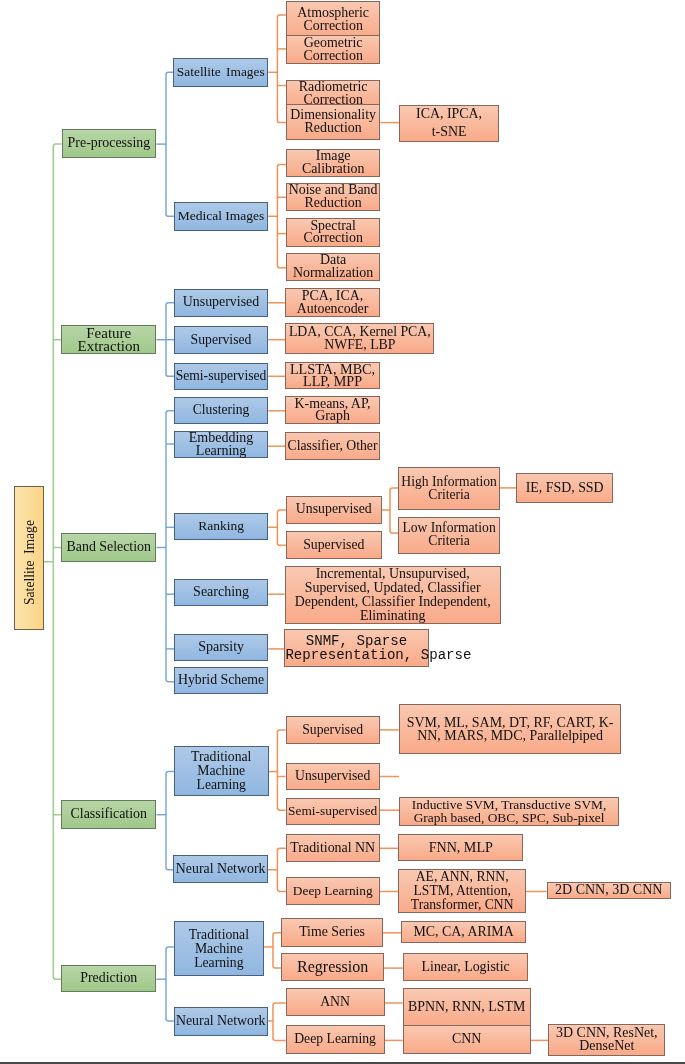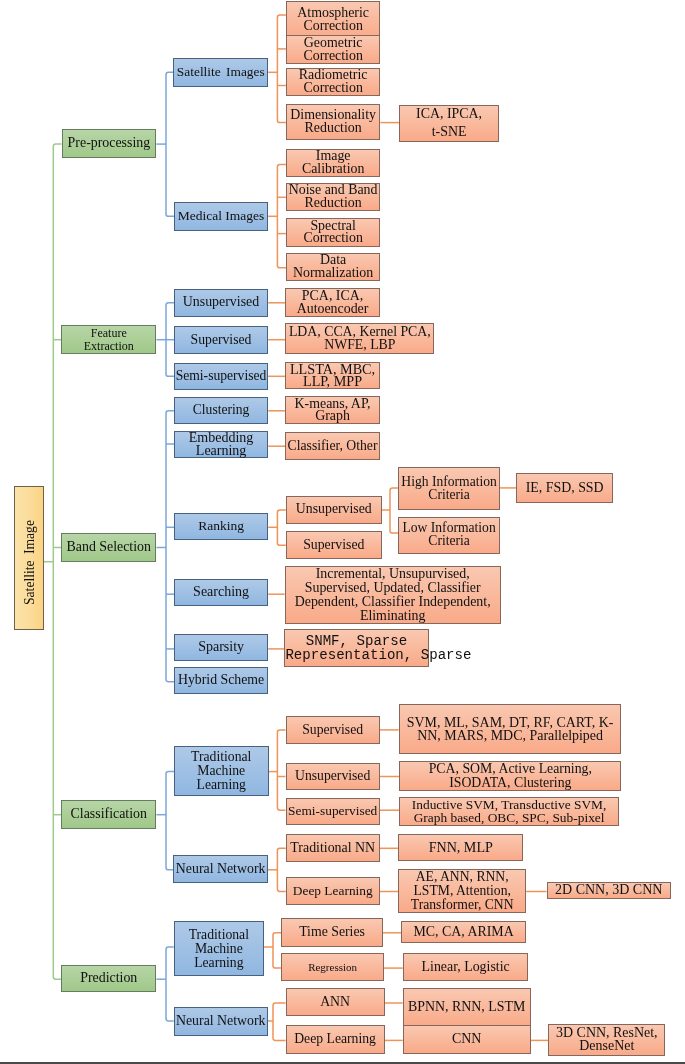--- a/index.html
+++ b/index.html
@@ -87,21 +87,21 @@
     </svg>
   <div class="node lvl1" style="left:14px;top:486px;width:29.5px;height:144px;display:block;">
       <div class="rotbox" style="width:144px;height:29.5px;top:144px;transform:rotate(-90deg) translateX(-3.5px);">
         <span class="txt" style="font-size:13.6px;line-height:13.6px;word-spacing:3px;"><span class="ln">Satellite Image</span></span>
       </div>
     </div>
   <div class="node lvl2" style="left:61.5px;top:129.2px;width:94.8px;height:28.4px;">
       <span class="txt" style="font-size:13.9px;line-height:12.8px;"><span class="ln">Pre-processing</span></span>
     </div>
   <div class="node lvl2" style="left:61.1px;top:324.8px;width:95.3px;height:29.7px;">
-      <span class="txt" style="font-size:12px;line-height:12.8px;border-radius:11px;"><span class="ln">Feature</span><br><span class="ln">Extraction</span></span>
+      <span class="txt" style="font-size:15px;line-height:12.8px;border-radius:11px;"><span class="ln">Feature</span><br><span class="ln">Extraction</span></span>
     </div>
   <div class="node lvl2" style="left:61.1px;top:532.8px;width:95.3px;height:29.3px;">
       <span class="txt" style="font-size:13.9px;line-height:12.8px;"><span class="ln">Band Selection</span></span>
     </div>
   <div class="node lvl2" style="left:61.1px;top:800.2px;width:95.3px;height:28.9px;">
       <span class="txt" style="font-size:13.9px;line-height:12.8px;"><span class="ln">Classification</span></span>
     </div>
   <div class="node lvl2" style="left:61.1px;top:965.2px;width:95.3px;height:27.3px;">
       <span class="txt" style="font-size:13.9px;line-height:12.8px;"><span class="ln">Prediction</span></span>
     </div>
@@ -149,21 +149,21 @@
     </div>
   <div class="node lvl3" style="left:173.8px;top:1007.2px;width:93.9px;height:28.8px;">
       <span class="txt" style="font-size:13.85px;line-height:12.8px;"><span class="ln">Neural Network</span></span>
     </div>
   <div class="node lvl4" style="left:285.9px;top:0.5px;width:94.5px;height:38px;">
       <span class="txt" style="font-size:13.9px;line-height:12.8px;"><span class="ln">Atmospheric</span><br><span class="ln">Correction</span></span>
     </div>
   <div class="node lvl4" style="left:285.9px;top:35.3px;width:94.5px;height:28.8px;">
       <span class="txt" style="font-size:13.9px;line-height:12.8px;"><span class="ln">Geometric</span><br><span class="ln">Correction</span></span>
     </div>
-  <div class="node lvl4" style="left:285.9px;top:68px;width:94.5px;height:28px;">
+  <div class="node lvl4" style="left:285.9px;top:80px;width:94.5px;height:28px;">
       <span class="txt" style="font-size:13.9px;line-height:12.8px;"><span class="ln">Radiometric</span><br><span class="ln">Correction</span></span>
     </div>
   <div class="node lvl4" style="left:285.9px;top:104.4px;width:94.5px;height:35.6px;">
       <span class="txt" style="font-size:13.9px;line-height:12.8px;"><span class="ln">Dimensionality</span><br><span class="ln">Reduction</span></span>
     </div>
   <div class="node lvl4" style="left:285.9px;top:149.3px;width:94.5px;height:27.9px;">
       <span class="txt" style="font-size:13.9px;line-height:12.8px;"><span class="ln">Image</span><br><span class="ln">Calibration</span></span>
     </div>
   <div class="node lvl4" style="left:285.9px;top:182.5px;width:94.5px;height:28.3px;">
       <span class="txt" style="font-size:13.9px;line-height:12.8px;"><span class="ln">Noise and Band</span><br><span class="ln">Reduction</span></span>
@@ -218,23 +218,20 @@
     </div>
   <div class="node lvl4" style="left:285.5px;top:762.9px;width:94.3px;height:27.4px;">
       <span class="txt" style="font-size:13.7px;line-height:12.8px;"><span class="ln">Unsupervised</span></span>
     </div>
   <div class="node lvl4" style="left:285.5px;top:797.6px;width:94.3px;height:27.9px;">
       <span class="txt" style="font-size:13.4px;line-height:12.8px;"><span class="ln">Semi-supervised</span></span>
     </div>
   <div class="node lvl4" style="left:398.7px;top:704.3px;width:222.8px;height:49.3px;">
       <span class="txt" style="font-size:13.95px;line-height:13.2px;"><span class="ln">SVM, ML, SAM, DT, RF, CART, K-</span><br><span class="ln">NN, MARS, MDC, Parallelpiped</span></span>
     </div>
-  <div class="node lvl4" style="left:399.1px;top:761.1px;width:222.4px;height:30.1px;">
-      <span class="txt" style="font-size:13.8px;line-height:14.2px;"><span class="ln">PCA, SOM, Active Learning,</span><br><span class="ln">ISODATA, Clustering</span></span>
-    </div>
   <div class="node lvl4" style="left:399.1px;top:797.2px;width:220px;height:28.6px;">
       <span class="txt" style="font-size:13.4px;line-height:13.5px;"><span class="ln">Inductive SVM, Transductive SVM,</span><br><span class="ln">Graph based, OBC, SPC, Sub-pixel</span></span>
     </div>
   <div class="node lvl4" style="left:285.8px;top:834.2px;width:93.9px;height:28.1px;">
       <span class="txt" style="font-size:13.9px;line-height:12.8px;"><span class="ln">Traditional NN</span></span>
     </div>
   <div class="node lvl4" style="left:285.8px;top:877.4px;width:93.9px;height:27.8px;">
       <span class="txt" style="font-size:13.4px;line-height:12.8px;"><span class="ln">Deep Learning</span></span>
     </div>
   <div class="node lvl4" style="left:398.3px;top:869.3px;width:127.8px;height:43.6px;">
@@ -243,21 +240,21 @@
   <div class="node lvl4" style="left:398.3px;top:833.9px;width:124.9px;height:27.4px;">
       <span class="txt" style="font-size:14.1px;line-height:12.8px;"><span class="ln">FNN, MLP</span></span>
     </div>
   <div class="node lvl4" style="left:546.5px;top:881.5px;width:124.4px;height:17.6px;">
       <span class="txt" style="font-size:14px;line-height:12.8px;"><span class="ln">2D CNN, 3D CNN</span></span>
     </div>
   <div class="node lvl4" style="left:281.3px;top:918.2px;width:101.5px;height:28.7px;">
       <span class="txt" style="font-size:13.8px;line-height:12.8px;"><span class="ln">Time Series</span></span>
     </div>
   <div class="node lvl4" style="left:281.3px;top:952.5px;width:102.6px;height:28.8px;">
-      <span class="txt" style="font-size:11px;line-height:12.8px;"><span class="ln">Regression</span></span>
+      <span class="txt" style="font-size:16px;line-height:12.8px;"><span class="ln">Regression</span></span>
     </div>
   <div class="node lvl4" style="left:285.6px;top:987.7px;width:99px;height:28.7px;">
       <span class="txt" style="font-size:13.8px;line-height:12.8px;"><span class="ln">ANN</span></span>
     </div>
   <div class="node lvl4" style="left:285.6px;top:1025.1px;width:99px;height:28.6px;">
       <span class="txt" style="font-size:13.7px;line-height:12.8px;"><span class="ln">Deep Learning</span></span>
     </div>
   <div class="node lvl4" style="left:401.4px;top:921.1px;width:124.4px;height:21.9px;">
       <span class="txt" style="font-size:13.9px;line-height:12.8px;"><span class="ln">MC, CA, ARIMA</span></span>
     </div>

